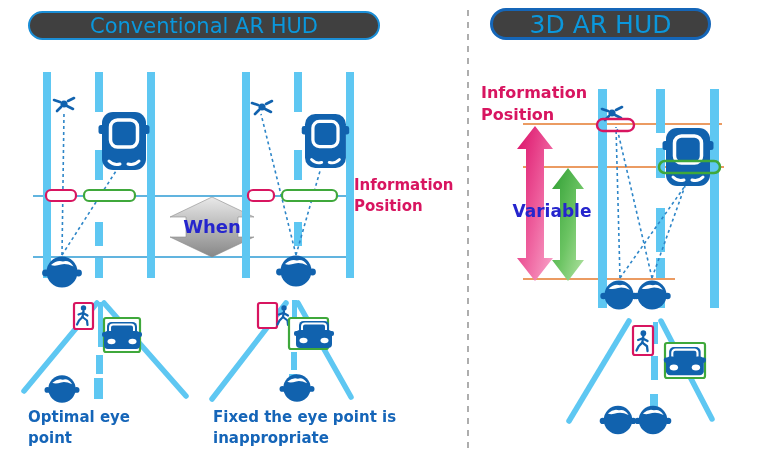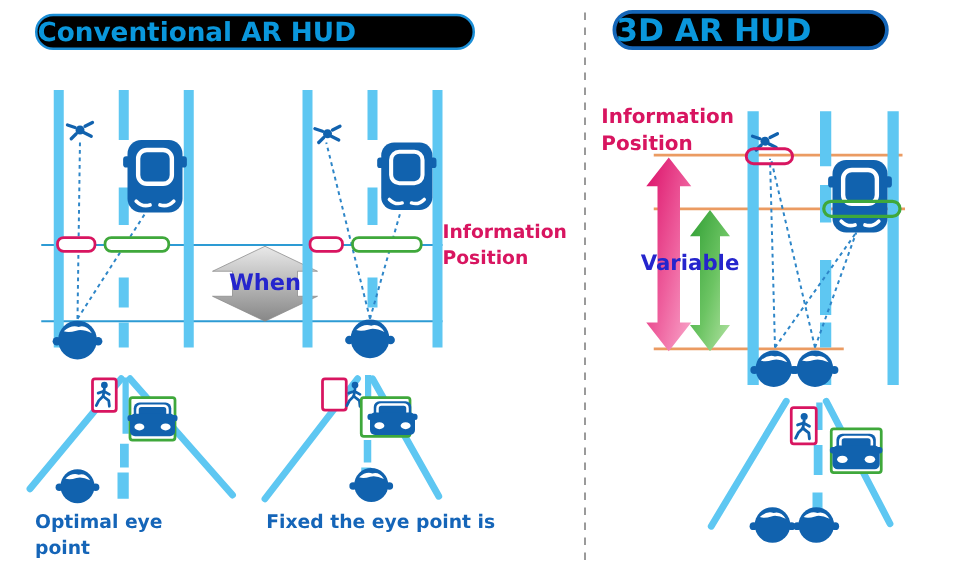--- a/index.html
+++ b/index.html
@@ -1,20 +1,20 @@
 <!DOCTYPE html>
 <html><head>
 <meta charset="utf-8">
 <style>
   html,body{margin:0;padding:0;background:#fff;}
   .canvas{position:relative;width:763px;height:460px;background:#ffffff;overflow:hidden;
           font-family:"DejaVu Sans","Liberation Sans",sans-serif;}
   .canvas svg{position:absolute;left:0;top:0;}
-  .pill{position:absolute;display:flex;align-items:center;
-        background:#000000;box-sizing:border-box;font-weight:bold;color:#0a97dc;}
+  .pill{position:absolute;display:flex;align-items:center;justify-content:center;
+        background:#404040;box-sizing:border-box;font-weight:normal;color:#0a97dc;}
   .pill-left{left:28px;top:11px;width:352px;height:29px;border:2.5px solid #1b8ed6;
              border-radius:16px;font-size:21px;}
   .pill-right{left:490px;top:8px;width:221px;height:32px;border:3.5px solid #1566b8;
               border-radius:21px;font-size:25px;}
   .lbl{position:absolute;font-weight:bold;}
   .lbl .line{display:block;white-space:nowrap;}
   .info-lbl{color:#d81560;}
   .info-lbl-left{left:354px;top:175px;font-size:15px;line-height:1.42;}
   .info-lbl-right{left:481px;top:82px;font-size:16px;line-height:1.4;}
   .arrow-lbl{color:#2525cd;text-align:center;}
@@ -248,15 +248,16 @@
 
 <div class="lbl cap cap-optimal">
   <span class="line">Optimal eye</span>
   <span class="line">point</span>
 </div>
 
 <div class="lbl arrow-lbl variable-lbl">Variable</div>
 
 <div class="lbl cap cap-inappropriate">
   <span class="line">Fixed the eye point is</span>
+  <span class="line">inappropriate</span>
 </div>
 
 </div>
 
 </body></html>

